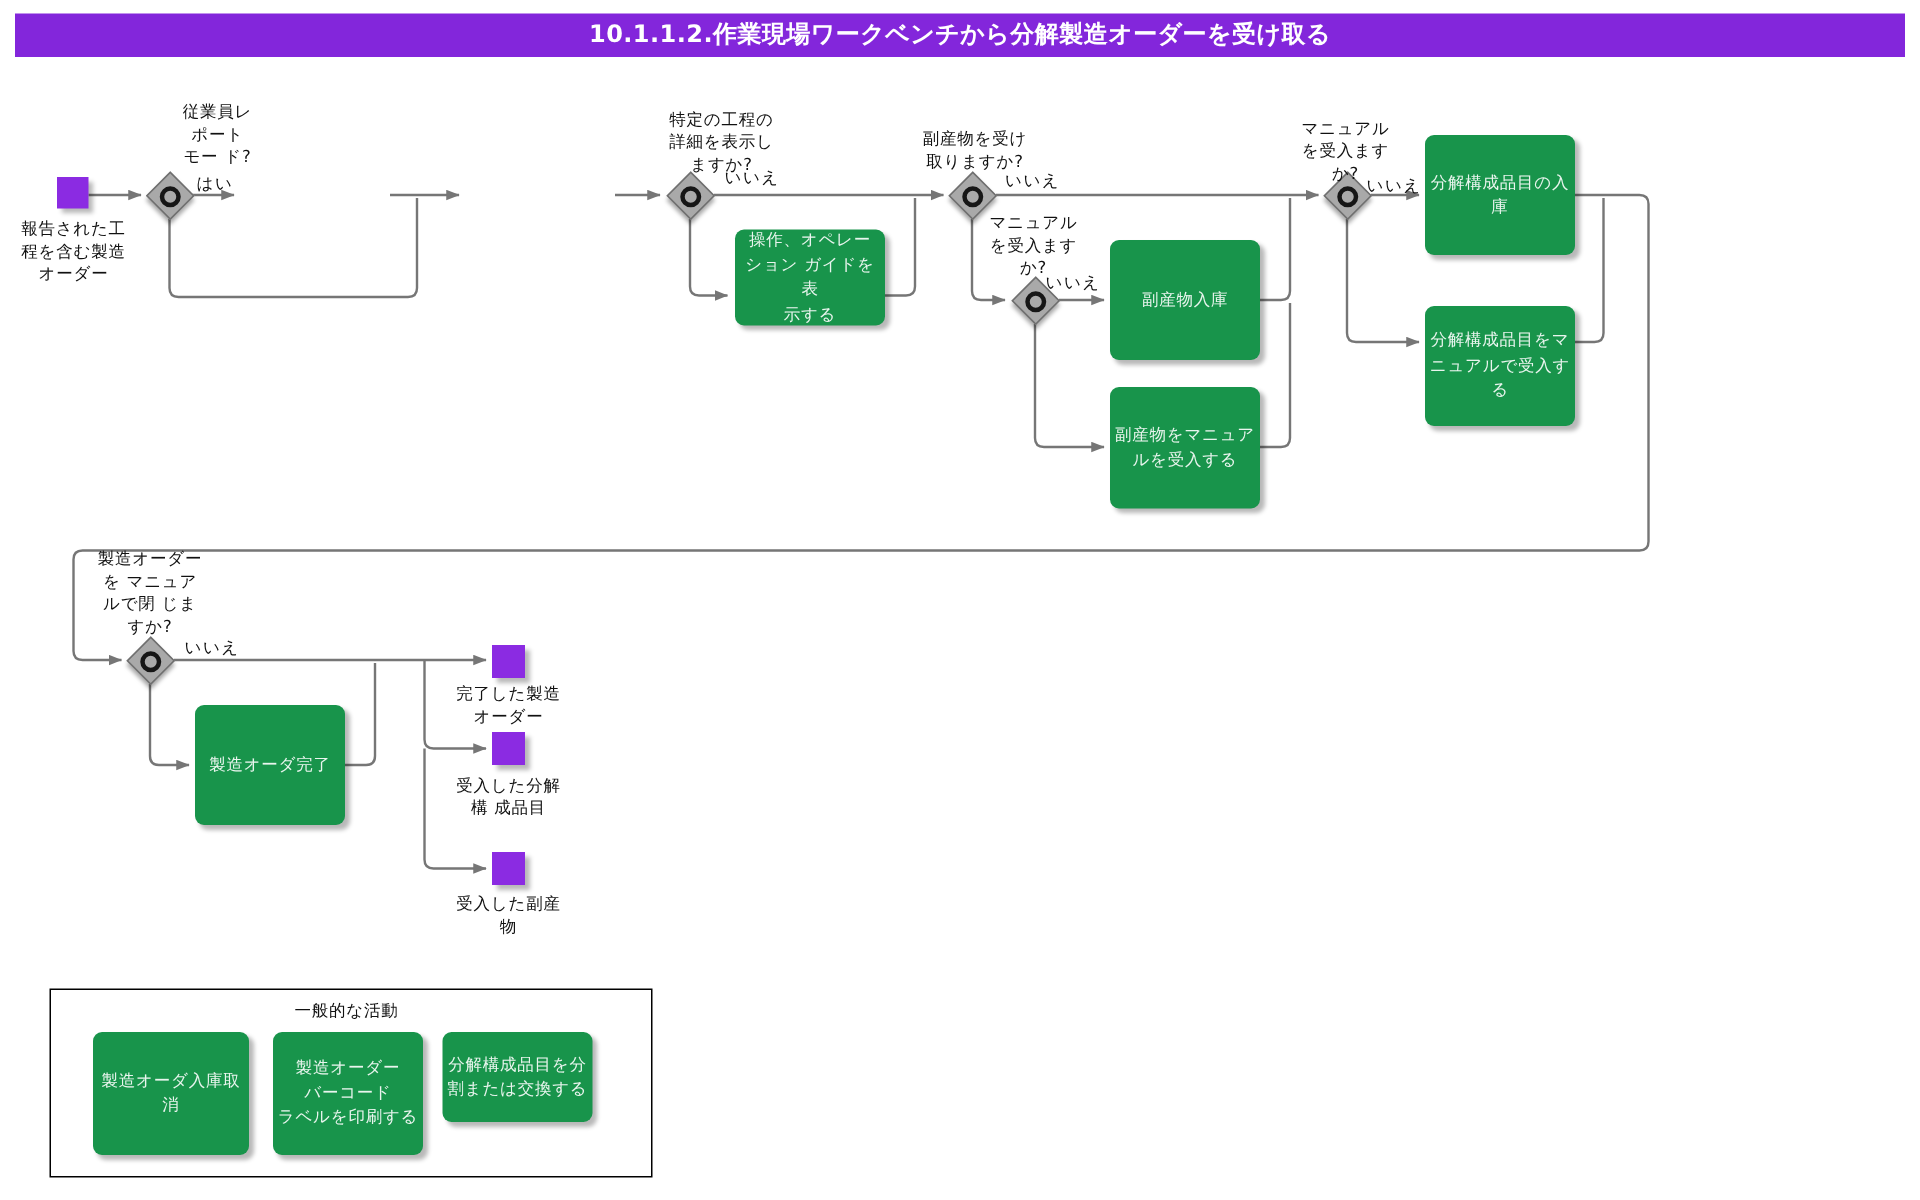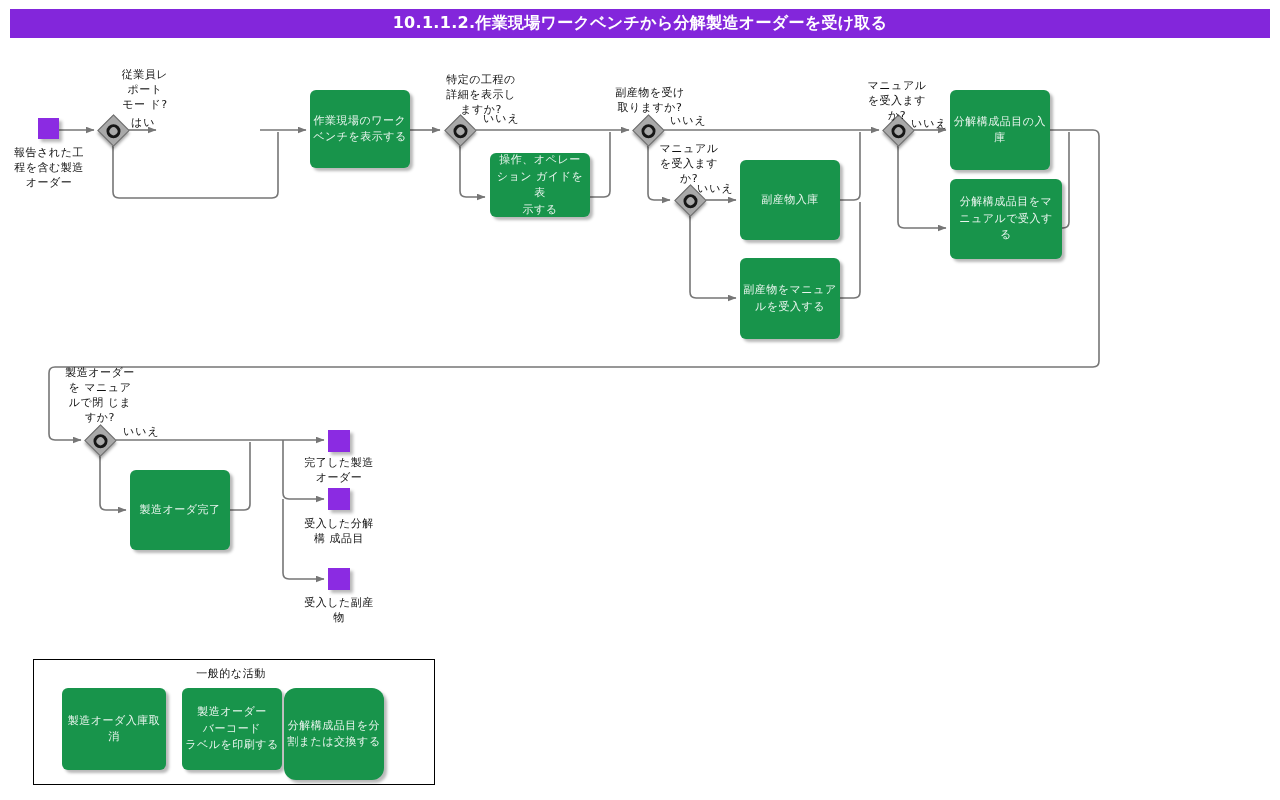--- a/index.html
+++ b/index.html
@@ -71,22 +71,20 @@
     <div class="event" style="left: 38px; top: 118px; width: 21px; height: 21px;"></div>
     <div class="label center" style="left: 49px; top: 146px;">報告された工
 程を含む製造
 オーダー</div>
     <div class="gateway" style="left: 101.5px; top: 118.5px;">
       <div class="gw-circle"></div>
     </div>
     <div class="label center" style="left: 145px; top: 68px;">従業員レ
 ポート
 モー ド?</div>
-    <div class="task" style="left: 310px; top: 90px; width: 100px; height: 78px;">作業現場のワーク
-ベンチを表示する</div>
     <div class="gateway" style="left: 448.5px; top: 118.5px;">
       <div class="gw-circle"></div>
     </div>
     <div class="label center" style="left: 481px; top: 73px;">特定の工程の
 詳細を表示し
 ますか?</div>
     <div class="task" style="left: 490px; top: 153px; width: 100px; height: 64px;">操作、オペレー
 ション ガイドを表
 示する</div>
     <div class="gateway" style="left: 636.5px; top: 118.5px;">
@@ -104,21 +102,21 @@
 ルを受入する</div>
     <div class="task" style="left: 740px; top: 160px; width: 100px; height: 80px;">副産物入庫</div>
     <div class="gateway" style="left: 886.5px; top: 118.5px;">
       <div class="gw-circle"></div>
     </div>
     <div class="label center" style="left: 897px; top: 79px;">マニュアル
 を受入ます
 か?</div>
     <div class="task" style="left: 950px; top: 90px; width: 100px; height: 80px;">分解構成品目の入
 庫</div>
-    <div class="task" style="left: 950px; top: 179px; width: 112px; height: 80px;">分解構成品目をマ
+    <div class="task" style="left: 950px; top: 204px; width: 100px; height: 80px;">分解構成品目をマ
 ニュアルで受入す
 る</div>
     <div class="gateway" style="left: 88.5px; top: 428.5px;">
       <div class="gw-circle"></div>
     </div>
     <div class="label center" style="left: 100px; top: 366px;">製造オーダー
 を マニュア
 ルで閉 じま
 すか?</div>
     <div class="task" style="left: 130px; top: 470px; width: 100px; height: 80px;">製造オーダ完了</div>
@@ -129,15 +127,15 @@
     <div class="label center" style="left: 339px; top: 517px;">受入した分解
 構 成品目</div>
     <div class="event" style="left: 328px; top: 568px; width: 22px; height: 22px;"></div>
     <div class="label center" style="left: 339px; top: 596px;">受入した副産
 物</div>
     <div class="task" style="left: 62px; top: 688px; width: 104px; height: 82px;">製造オーダ入庫取
 消</div>
     <div class="task" style="left: 182px; top: 688px; width: 100px; height: 82px;">製造オーダー
 バーコード
 ラベルを印刷する</div>
-    <div class="task" style="left: 284px; top: 688px; width: 100px; height: 92px; border-radius: 12px;">分解構成品目を分
+    <div class="task" style="left: 295px; top: 688px; width: 100px; height: 60px;">分解構成品目を分
 割または交換する</div>
   </div>
 
 </body></html>

